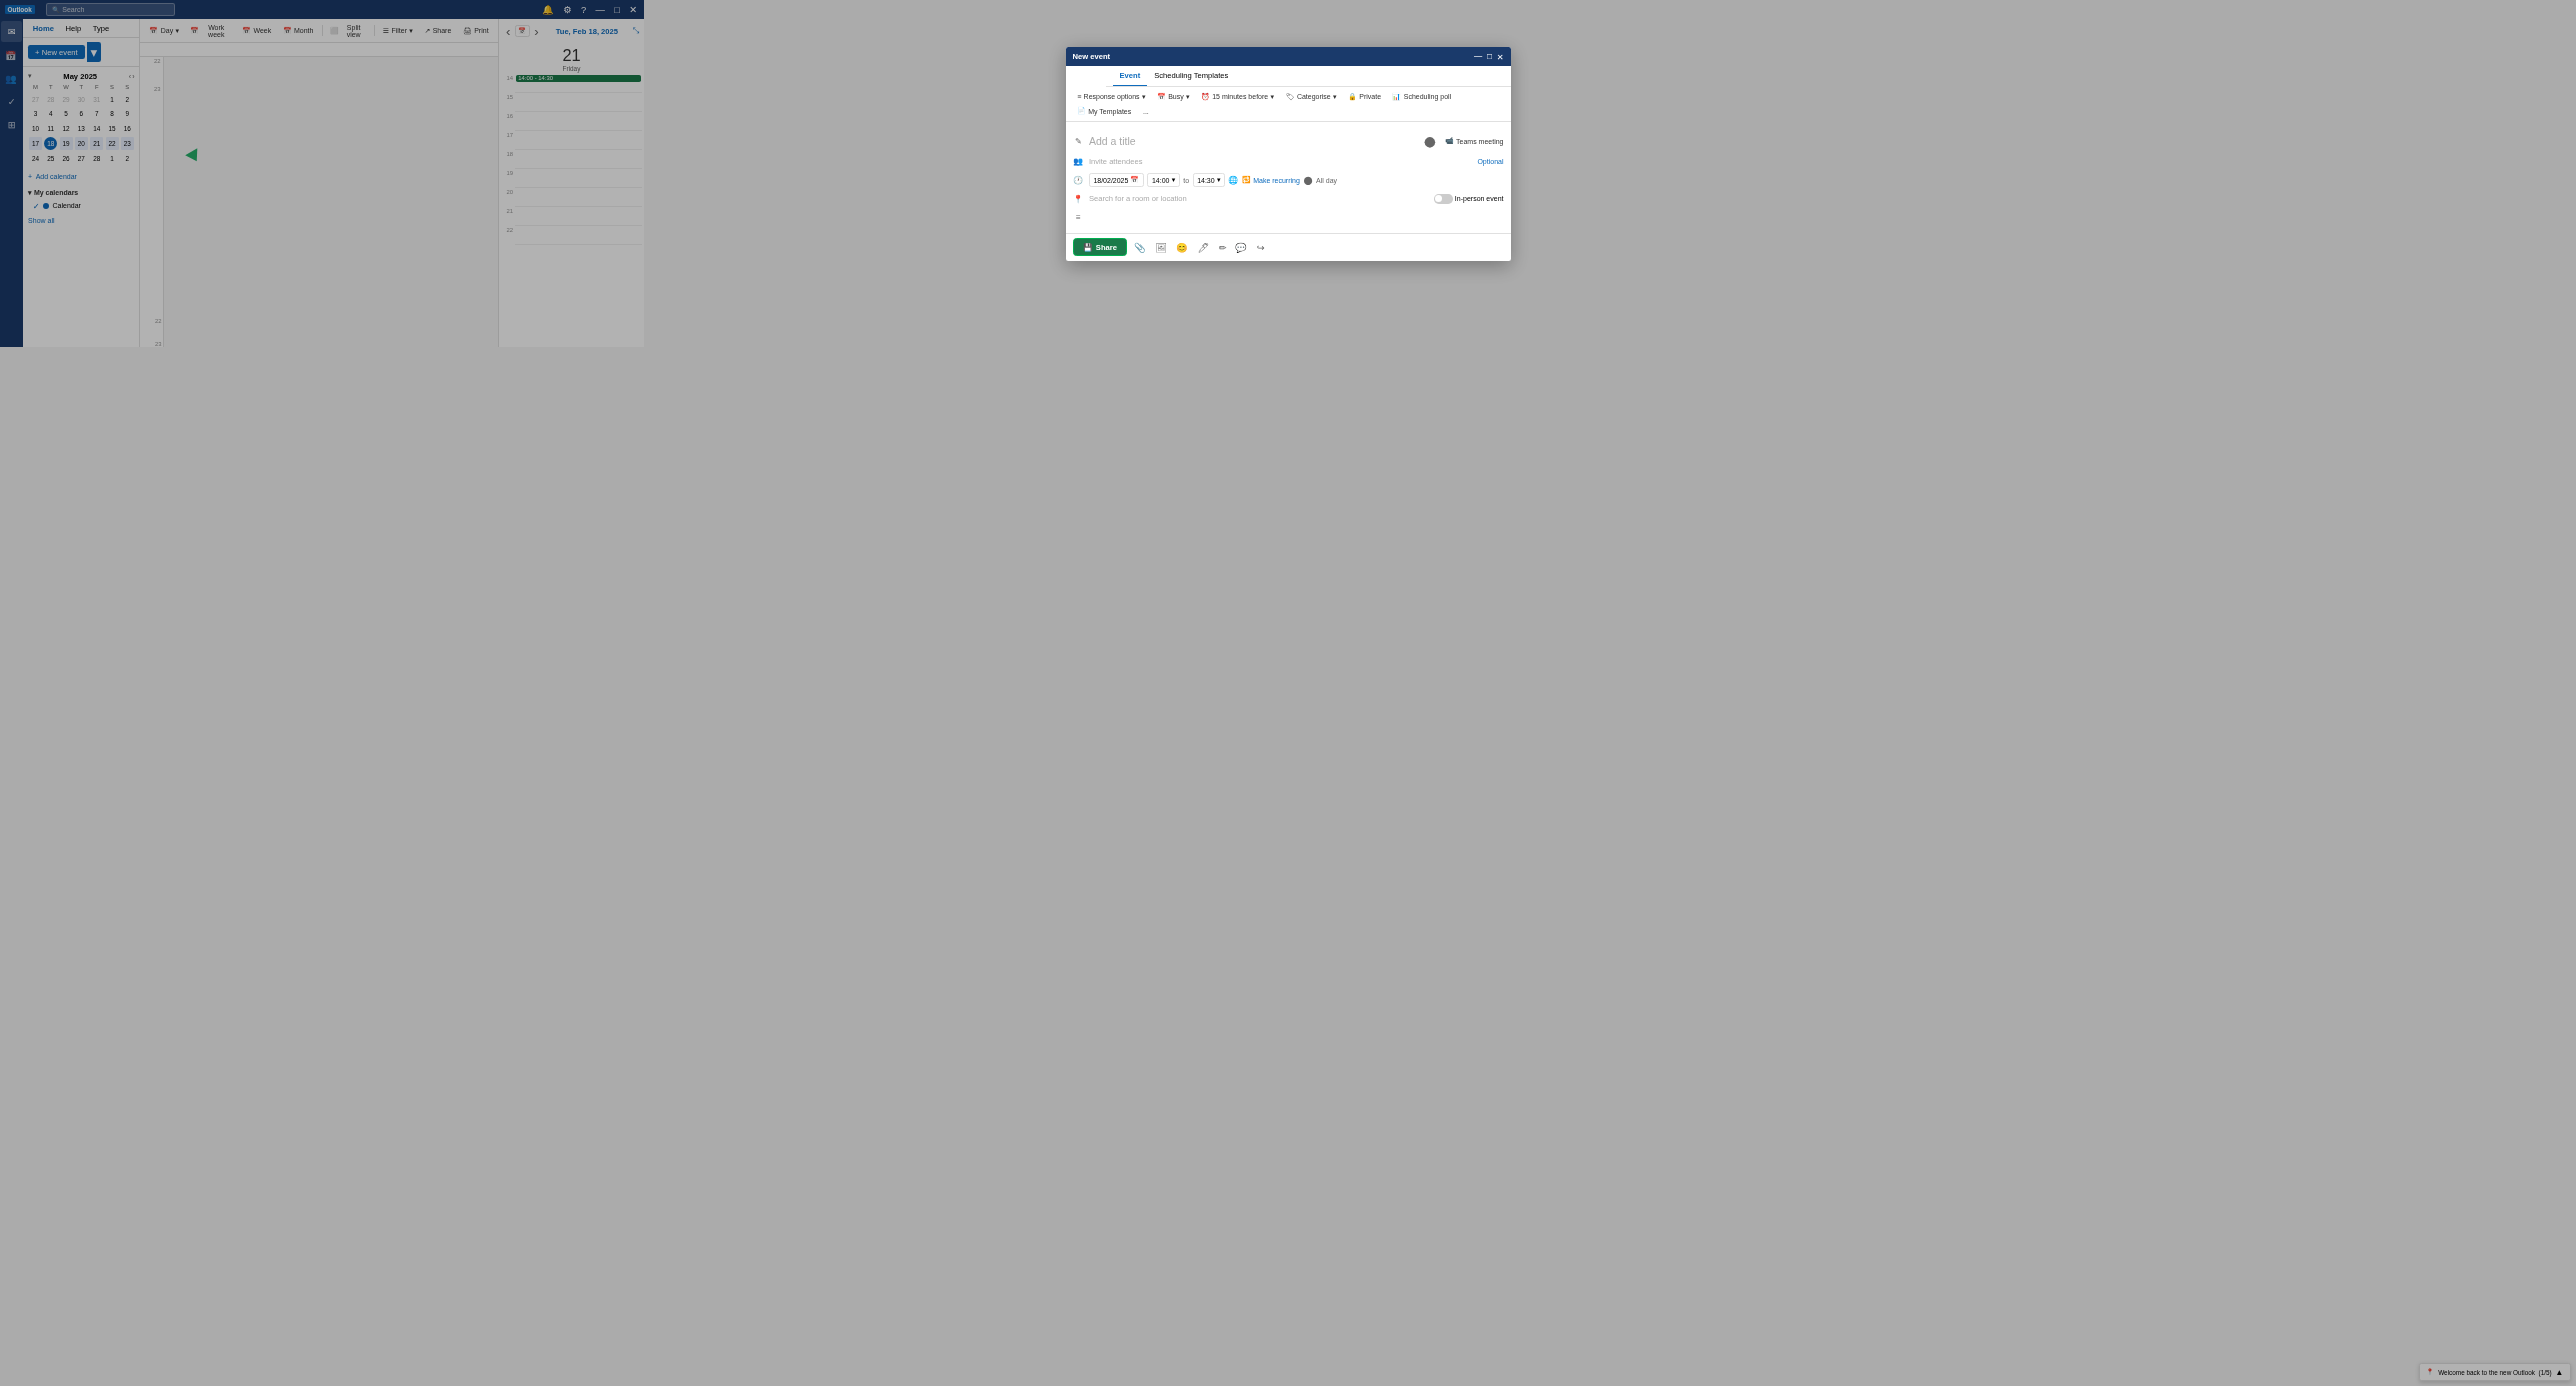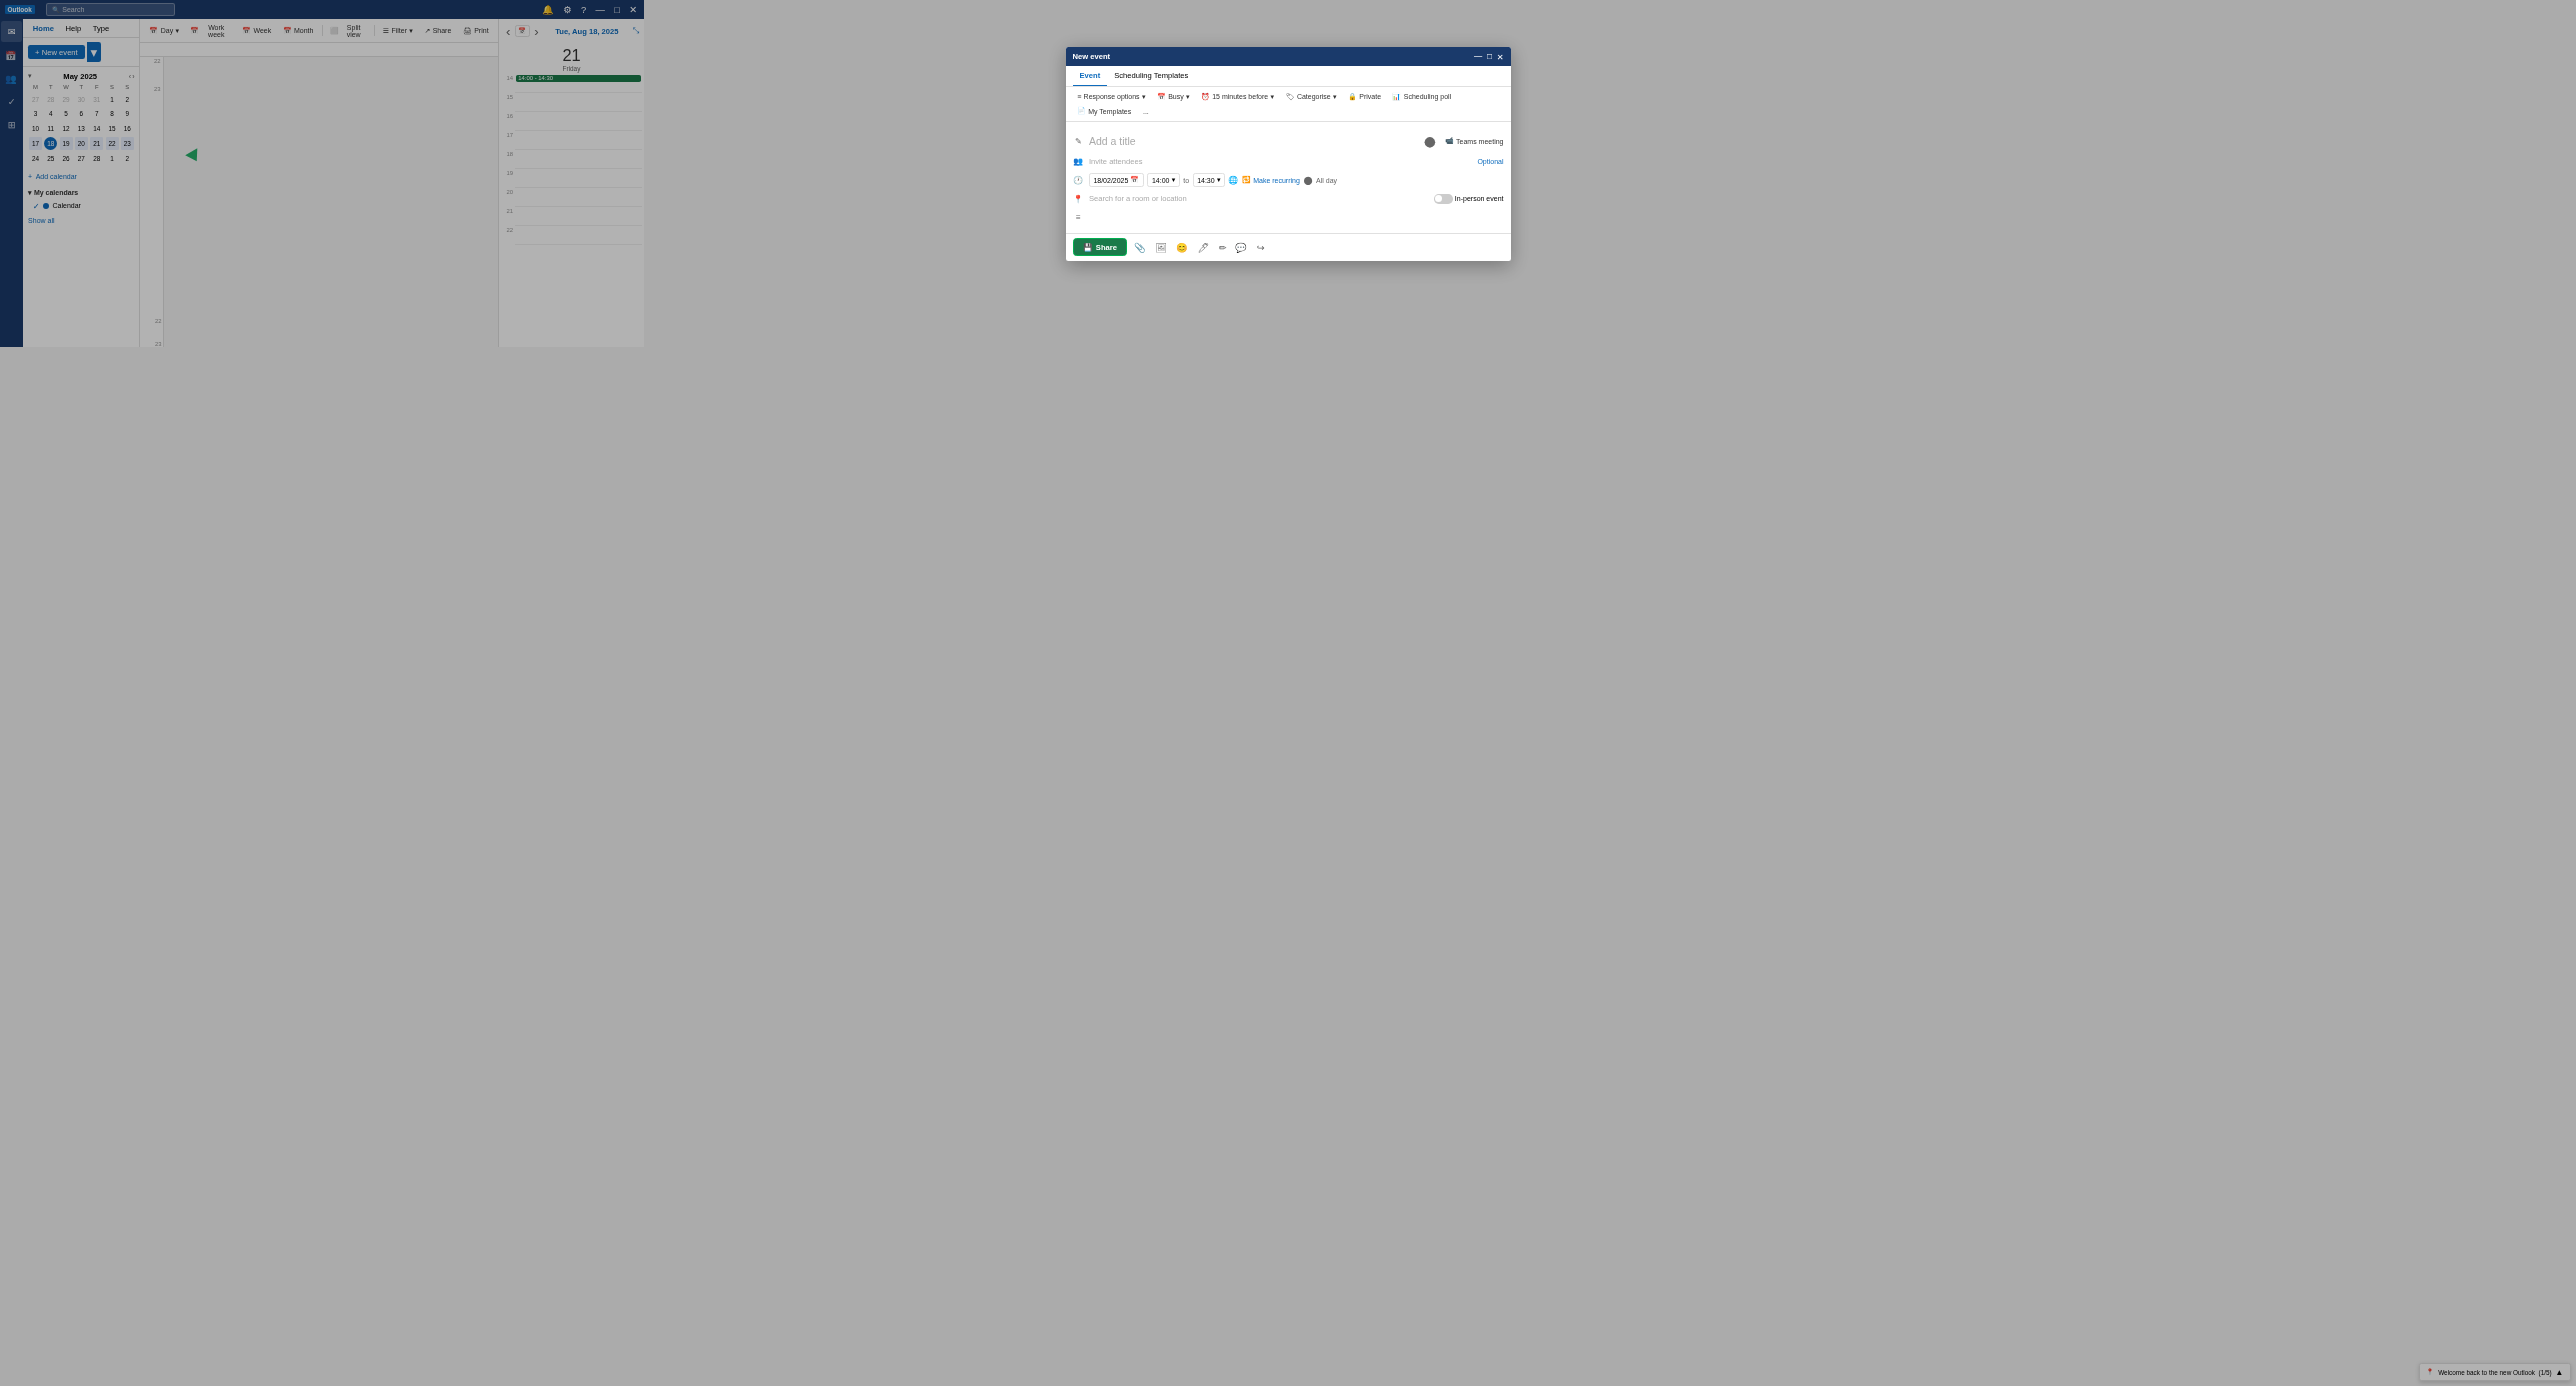--- a/index.html
+++ b/index.html
@@ -99,21 +99,21 @@
       width: 445px; max-height: 340px; display: flex; flex-direction: column;
     }
     .modal-titlebar {
       background: #1a3a6b; color: white; padding: 4.7px 7px; display: flex; align-items: center; justify-content: space-between;
       border-radius: 2.3px 2.3px 0 0;
     }
     .modal-titlebar-title { font-size: 7.6px; font-weight: 600; }
     .modal-titlebar-actions { display: flex; gap: 4.7px; }
     .modal-title-btn { background: none; border: none; color: white; cursor: pointer; font-size: 8.2px; }
 
-    .modal-tabs { display: flex; border-bottom: 0.6px solid #e0e0e0; padding: 0 7px; }
+    .modal-tabs { display: flex; border-bottom: 0.6px solid #e0e0e0; padding: 0 7px; margin-left: 40px; }
     .modal-tab { padding: 4.7px 7px; font-size: 7.6px; cursor: pointer; border-bottom: 1.2px solid transparent; }
     .modal-tab.active { border-bottom-color: #0f6cbd; color: #0f6cbd; font-weight: 600; }
 
     .modal-toolbar { display: flex; align-items: center; padding: 3.5px 7px; gap: 2.3px; border-bottom: 0.6px solid #e0e0e0; flex-wrap: wrap; }
     .modal-toolbar-btn {
       display: flex; align-items: center; gap: 2.3px; padding: 2.3px 4.7px; border: none; background: none;
       border-radius: 2.3px; cursor: pointer; font-size: 7px; color: #333;
     }
 
     .modal-body { padding: 7px; flex: 1; overflow-y: auto; }
@@ -366,21 +366,21 @@
       <div style="position:absolute;left:0;bottom:23.4px;width:23.4px;text-align:right;padding-right:2.3px;font-size:5.9px;color:#999;">22</div>
       <div style="position:absolute;left:0;bottom:0;width:23.4px;text-align:right;padding-right:2.3px;font-size:5.9px;color:#999;">23</div>
     </div>
   </div>
 
   <div class="right-panel">
     <div style="display:flex;align-items:center;padding:3.5px 4.7px;gap:2.3px;">
       <button class="right-panel-btn">‹</button>
       <button style="background:none;border:0.6px solid #e0e0e0;border-radius:2.3px;padding:1.2px 2.3px;font-size:6.4px;cursor:pointer;">📅</button>
       <button class="right-panel-btn">›</button>
-      <span class="right-panel-date">Tue, Aug 18, 2025</span>
+      <span class="right-panel-date">Tue, Feb 18, 2025</span>
       <button class="right-panel-expand">⤡</button>
     </div>
 
     <div style="text-align:center;padding:2.3px 0;">
       <div style="font-size:16.4px;font-weight:300;color:#333;">21</div>
       <div style="font-size:6.4px;color:#666;">Friday</div>
     </div>
 
     <div style="flex:1;overflow:hidden;padding:0 2.3px;">
 

